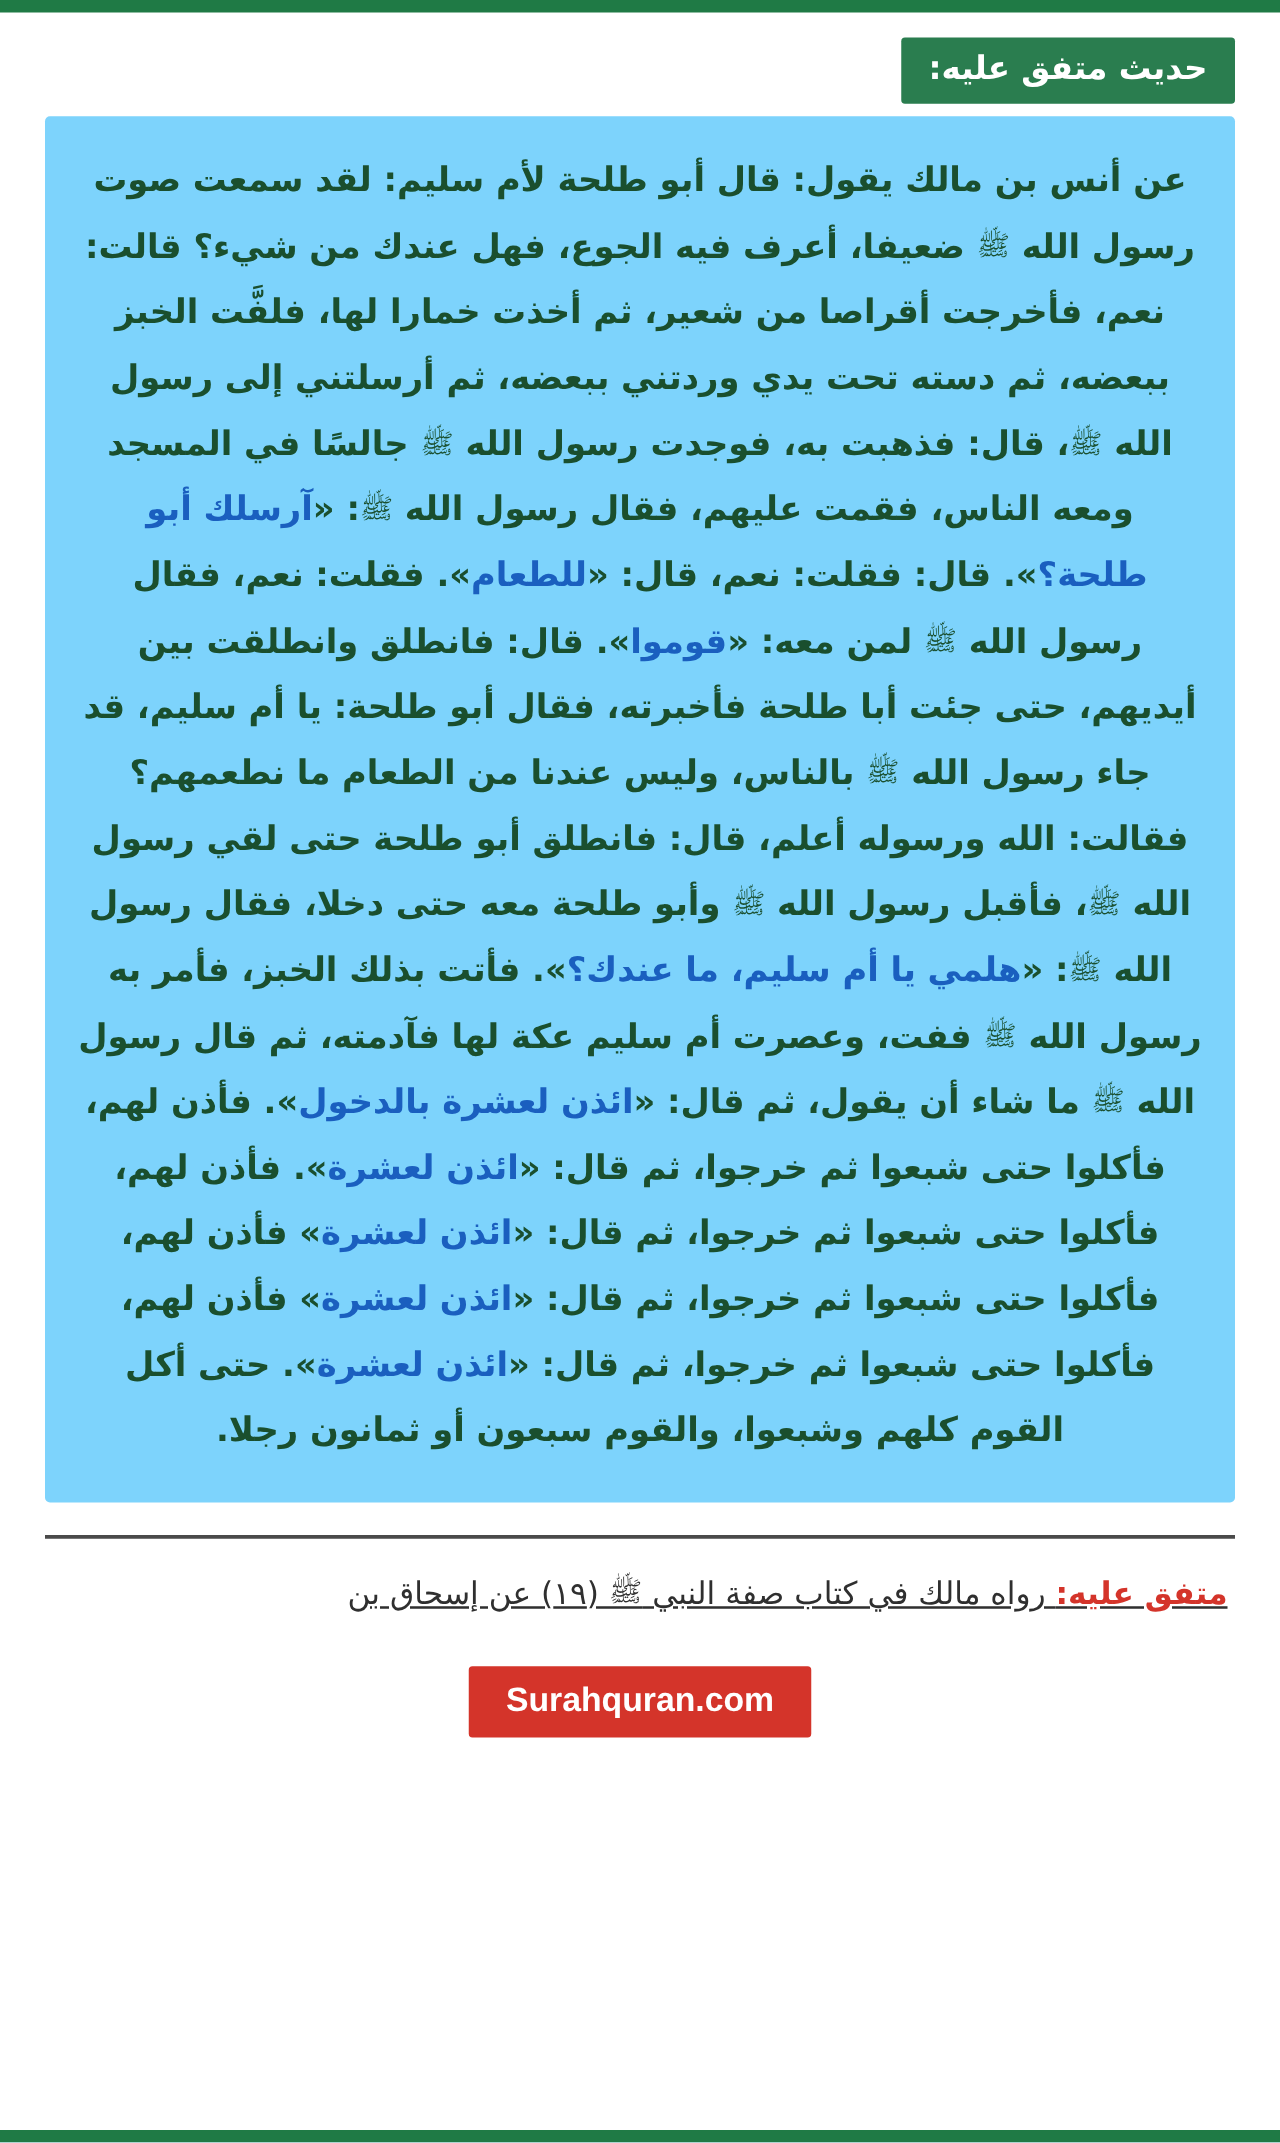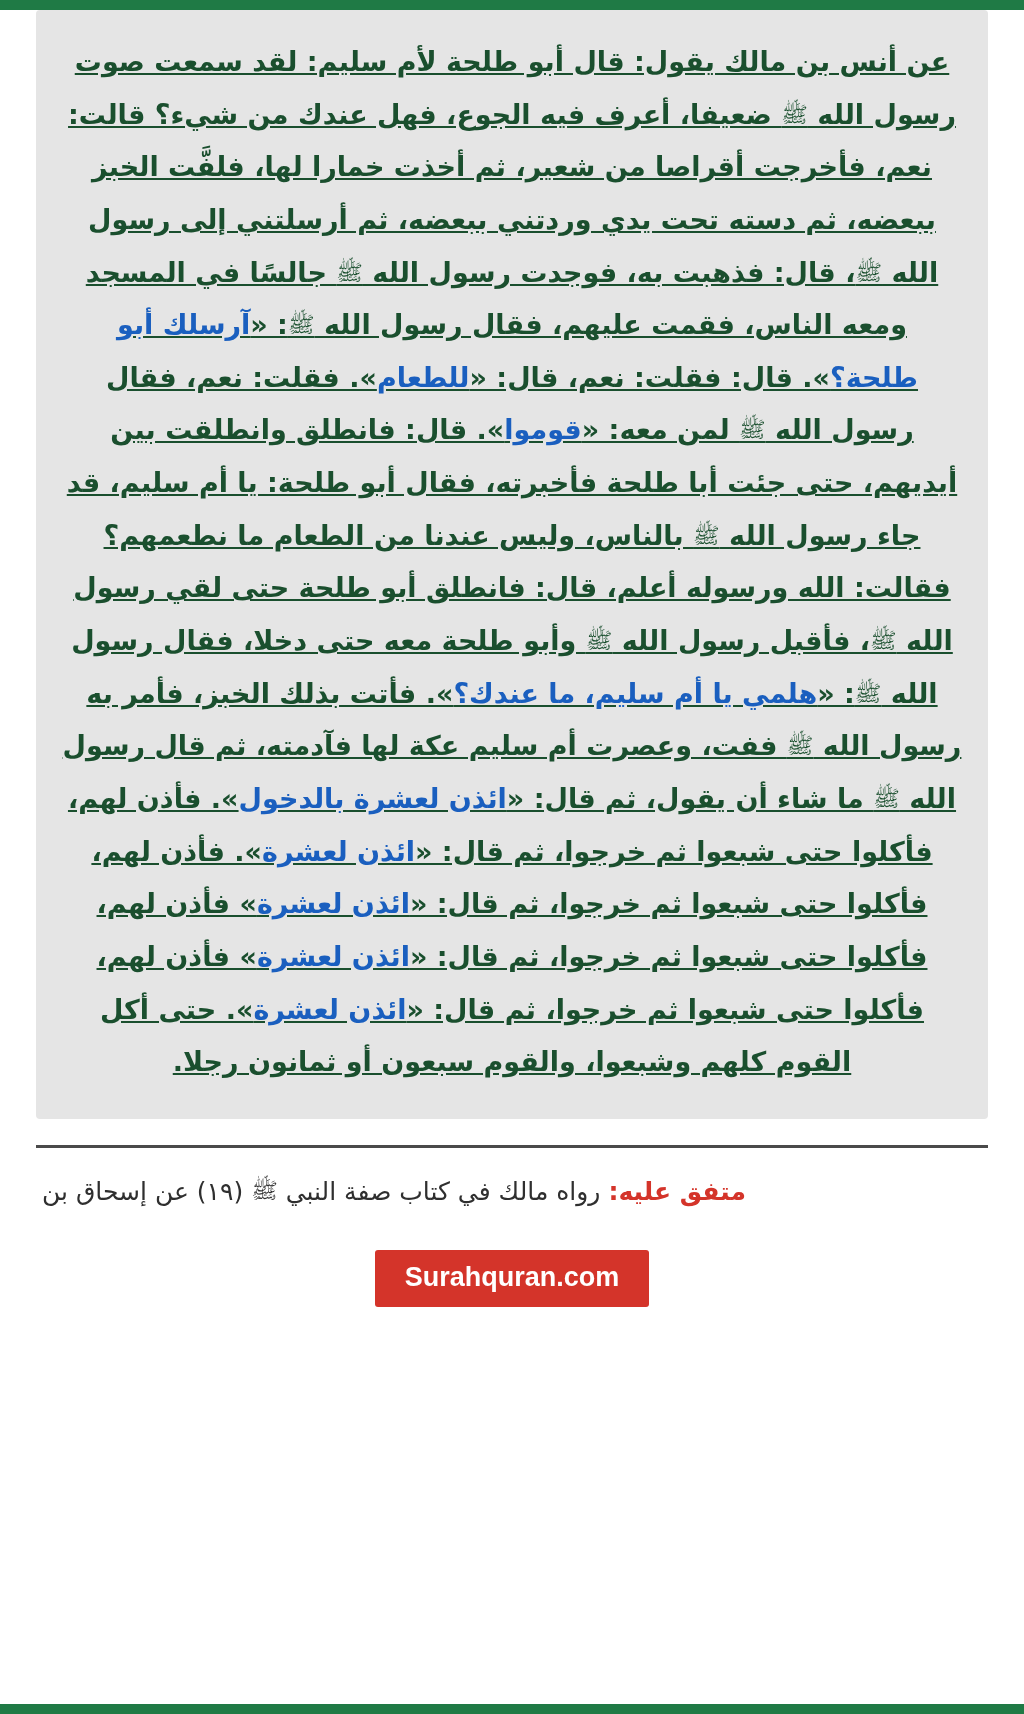--- a/index.html
+++ b/index.html
@@ -38,53 +38,53 @@
     color: #ffffff;
     font-size: 26px;
     font-weight: bold;
     padding: 10px 22px 12px 22px;
     border-radius: 3px;
     line-height: 1.2;
     letter-spacing: 0;
   }
   
   .hadith-card {
-    background: #e5e5e5;
+    background: #7dd3fc;
     border-radius: 4px;
     padding: 26px 26px 30px 26px;
     color: #1a4f2e;
     font-size: 27px;
     line-height: 1.95;
     font-weight: bold;
     text-align: center;
     direction: rtl;
-    text-decoration: underline;
   }
   .hl {
     color: #1a5fbf;
   }
   .salla {
     font-size: 22px;
     font-weight: normal;
     vertical-align: 2px;
   }
   
   .divider {
     border: none;
     border-top: 3px solid #4a4a4a;
     margin: 26px 0 22px 0;
   }
   
   .attribution {
     direction: rtl;
-    text-align: left;
+    text-align: right;
     font-size: 25px;
     line-height: 1.75;
     color: #2f2f2f;
     padding: 0 6px;
+    text-decoration: underline;
   }
   .attribution .label {
     color: #d4342a;
     font-weight: bold;
   }
   .attribution .line {
     display: block;
   }
   
   .footer-wrap {
@@ -118,20 +118,23 @@
     left: 0;
   }
 </style>
 </head>
 <body>
 
 <div class="top-bar"></div>
 
 <div class="page">
 
+  <div class="header-row">
+    <div class="header-badge">حديث متفق عليه:</div>
+  </div>
 
   <div class="hadith-card">
     <span id="hadith-body"><span>عن أنس بن مالك يقول: قال أبو طلحة لأم سليم: لقد سمعت صوت رسول الله </span><span class="salla">ﷺ</span><span> ضعيفا، أعرف فيه الجوع، فهل عندك من شيء؟ قالت: نعم، فأخرجت أقراصا من شعير، ثم أخذت خمارا لها، فلفَّت الخبز ببعضه، ثم دسته تحت يدي وردتني ببعضه، ثم أرسلتني إلى رسول الله </span><span class="salla">ﷺ</span><span>، قال: فذهبت به، فوجدت رسول الله </span><span class="salla">ﷺ</span><span> جالسًا في المسجد ومعه الناس، فقمت عليهم، فقال رسول الله </span><span class="salla">ﷺ</span><span>: «</span><span class="hl">آرسلك أبو طلحة؟</span><span>». قال: فقلت: نعم، قال: «</span><span class="hl">للطعام</span><span>». فقلت: نعم، فقال رسول الله </span><span class="salla">ﷺ</span><span> لمن معه: «</span><span class="hl">قوموا</span><span>». قال: فانطلق وانطلقت بين أيديهم، حتى جئت أبا طلحة فأخبرته، فقال أبو طلحة: يا أم سليم، قد جاء رسول الله </span><span class="salla">ﷺ</span><span> بالناس، وليس عندنا من الطعام ما نطعمهم؟ فقالت: الله ورسوله أعلم، قال: فانطلق أبو طلحة حتى لقي رسول الله </span><span class="salla">ﷺ</span><span>، فأقبل رسول الله </span><span class="salla">ﷺ</span><span> وأبو طلحة معه حتى دخلا، فقال رسول الله </span><span class="salla">ﷺ</span><span>: «</span><span class="hl">هلمي يا أم سليم، ما عندك؟</span><span>». فأتت بذلك الخبز، فأمر به رسول الله </span><span class="salla">ﷺ</span><span> ففت، وعصرت أم سليم عكة لها فآدمته، ثم قال رسول الله </span><span class="salla">ﷺ</span><span> ما شاء أن يقول، ثم قال: «</span><span class="hl">ائذن لعشرة بالدخول</span><span>». فأذن لهم، فأكلوا حتى شبعوا ثم خرجوا، ثم قال: «</span><span class="hl">ائذن لعشرة</span><span>». فأذن لهم، فأكلوا حتى شبعوا ثم خرجوا، ثم قال: «</span><span class="hl">ائذن لعشرة</span><span>» فأذن لهم، فأكلوا حتى شبعوا ثم خرجوا، ثم قال: «</span><span class="hl">ائذن لعشرة</span><span>» فأذن لهم، فأكلوا حتى شبعوا ثم خرجوا، ثم قال: «</span><span class="hl">ائذن لعشرة</span><span>». حتى أكل القوم كلهم وشبعوا، والقوم سبعون أو ثمانون رجلا.</span></span>
   </div>
 
   <hr class="divider">
 
   <div class="attribution">
     <span class="line">
       <span class="label">متفق عليه:</span><span> رواه مالك في كتاب صفة النبي </span><span class="salla">ﷺ</span><span> (١٩) عن إسحاق بن</span>

